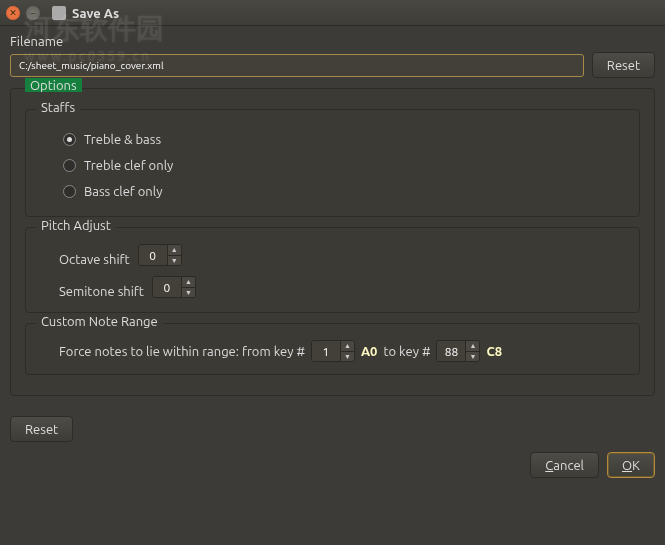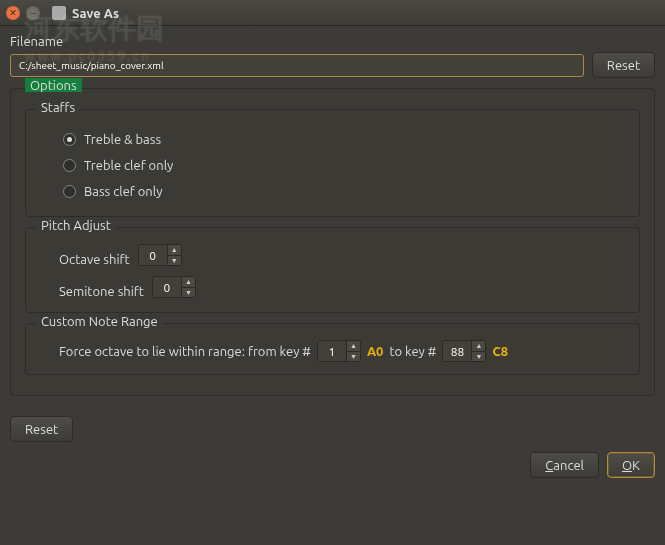--- a/index.html
+++ b/index.html
@@ -28,21 +28,21 @@
 .radio-row { display: flex; align-items: center; gap: 8px; padding: 6px 4px; cursor: pointer; }
 .radio { width: 13px; height: 13px; border-radius: 50%; border: 1px solid #888; background: #2f2e2a; display: inline-flex; align-items: center; justify-content: center; }
 .radio.checked::after { content: ""; width: 5px; height: 5px; background: #ddd; border-radius: 50%; }
 .spin-row { display: flex; align-items: flex-end; gap: 8px; margin-bottom: 10px; }
 .spin { display: flex; align-items: stretch; border: 1px solid #2a2925; border-radius: 3px; overflow: hidden; background: #424039; height: 22px; }
 .spin input { width: 28px; background: #424039; border: none; color: #fff; text-align: center; font-size: 12px; outline: none; }
 .spin .arrows { display: flex; flex-direction: column; width: 14px; background: #4a4841; border-left: 1px solid #2a2925; }
 .spin .arrows span { flex: 1; display: flex; align-items: center; justify-content: center; font-size: 7px; color: #ccc; cursor: pointer; line-height: 1; }
 .spin .arrows span:first-child { border-bottom: 1px solid #2a2925; }
 .range-row { display: flex; align-items: center; gap: 6px; flex-wrap: wrap; }
-.bold { font-weight: bold; color: #eab308; }
+.bold { font-weight: bold; color: #fef9c3; }
 .check-row { display: flex; align-items: center; gap: 8px; margin: 8px 2px 14px 2px; }
 .checkbox { width: 13px; height: 13px; border: 1px solid #888; background: #2f2e2a; border-radius: 2px; }
 .footer { display: flex; justify-content: flex-end; gap: 8px; padding: 4px 10px 10px 10px; }
 .footer-top { display: flex; justify-content: flex-start; padding: 0 28px 6px 10px; }
 .watermark { position: absolute; top: 10px; left: 24px; color: rgba(255,255,255,0.08); font-size: 28px; font-weight: bold; pointer-events: none; z-index: 99; text-shadow: 0 0 4px rgba(255,255,255,0.06); }
 .watermark small { display:block; font-size: 14px; letter-spacing:2px; color: rgba(255,255,255,0.06); }
 </style>
 </head>
 <body>
 
@@ -114,21 +114,21 @@
                   </div>
               </div>
             </div>
           </div>
         </div>
 
         <div class="subgroup">
           <span class="subgroup-label">Custom Note Range</span>
           <div class="subgroup-body">
             <div class="range-row">
-              <span>Force octave to lie within range: from key #</span>
+              <span>Force notes to lie within range: from key #</span>
               <div class="spin">
                 <input value="1" style="">
                 <div class="arrows">
                     <span>▲</span>
                     <span>▼</span>
                   </div>
               </div>
               <span class="bold">A0</span>
               <span>to key #</span>
               <div class="spin">

